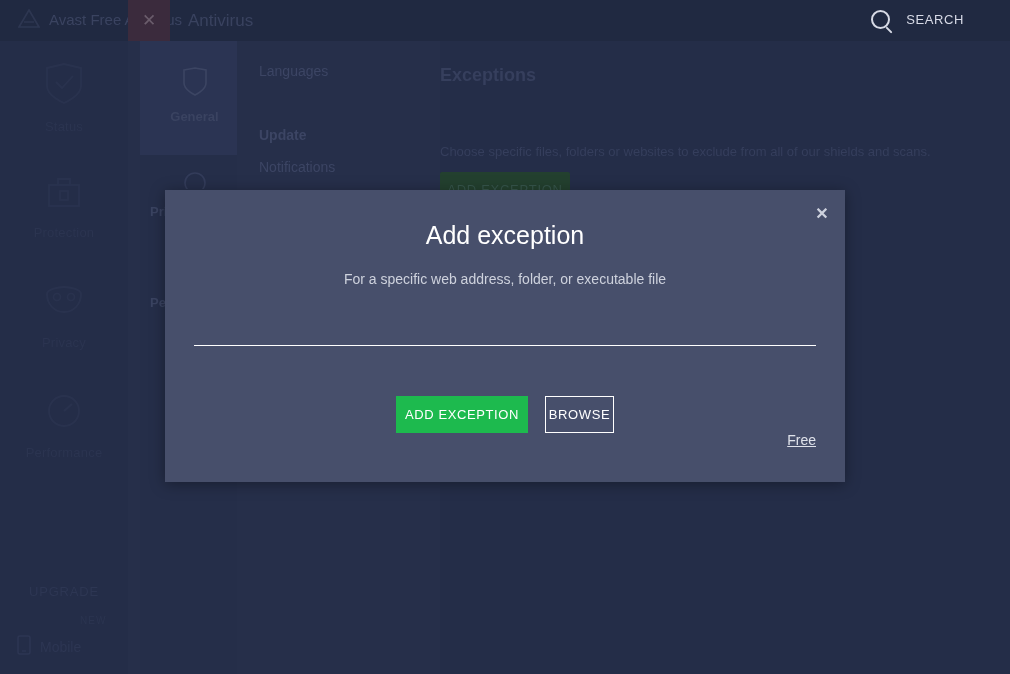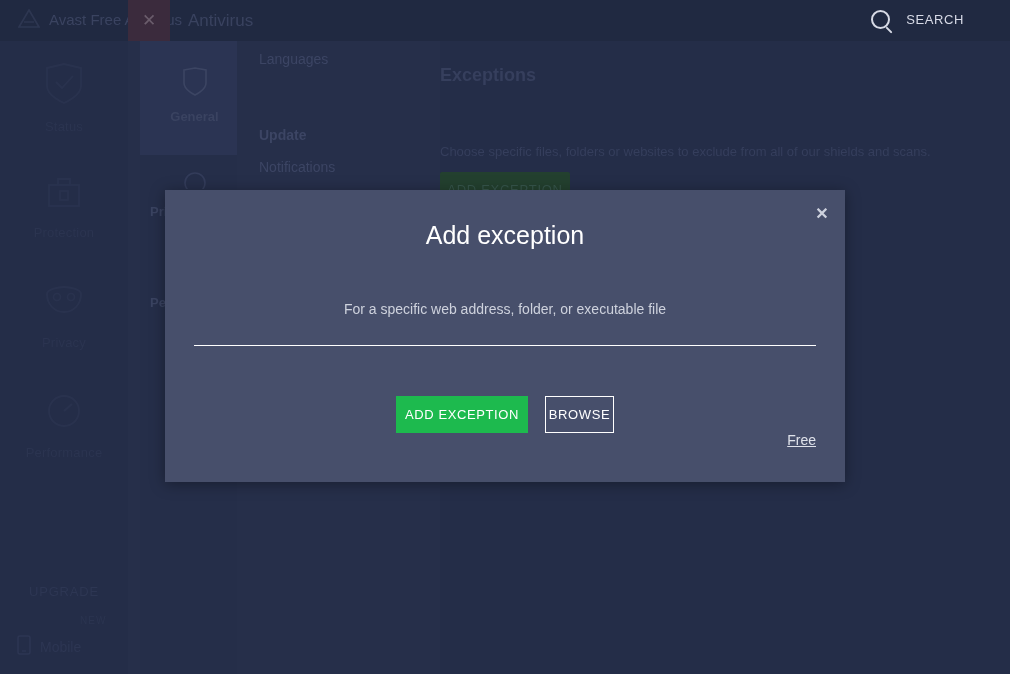--- a/index.html
+++ b/index.html
@@ -168,21 +168,21 @@
     cursor: pointer;
   }
   .modal-title {
     position: absolute; left: 0; right: 0; top: 31px;
     text-align: center;
     color: #ffffff; font-size: 25px; font-weight: normal;
   }
   .modal-sub {
     position: absolute; left: 0; right: 0; top: 81px;
     text-align: center;
-    color: #ced2dd; font-size: 14px; margin-top: 30px;
+    color: #ced2dd; font-size: 14px;
   }
   .field-label {
     position: absolute; left: 29px; top: 110px;
     color: #c3c8d6; font-size: 12.5px;
   }
   .field-wrap {
     position: absolute; left: 29px; top: 130px;
     width: 622px; height: 27px;
   }
   .field-input {
@@ -253,21 +253,21 @@
           </span>
           <span class="c-label">Pri</span>
         </div>
 
         <div class="cat" style="top:254px;height:40px;align-items:flex-start;padding-left:10px;">
           <span class="c-label">Per</span>
         </div>
       </div>
 
       <div class="settings-subnav">
-        <div class="subitem" style="top:10px;">
+        <div class="subitem" style="top:22px;">
           <span>Languages</span>
         </div>
         <div class="subitem" style="top:86px;font-weight:bold;">
           <span>Update</span>
         </div>
         <div class="subitem" style="top:118px;">
           <span>Notifications</span>
         </div>
       </div>
 

